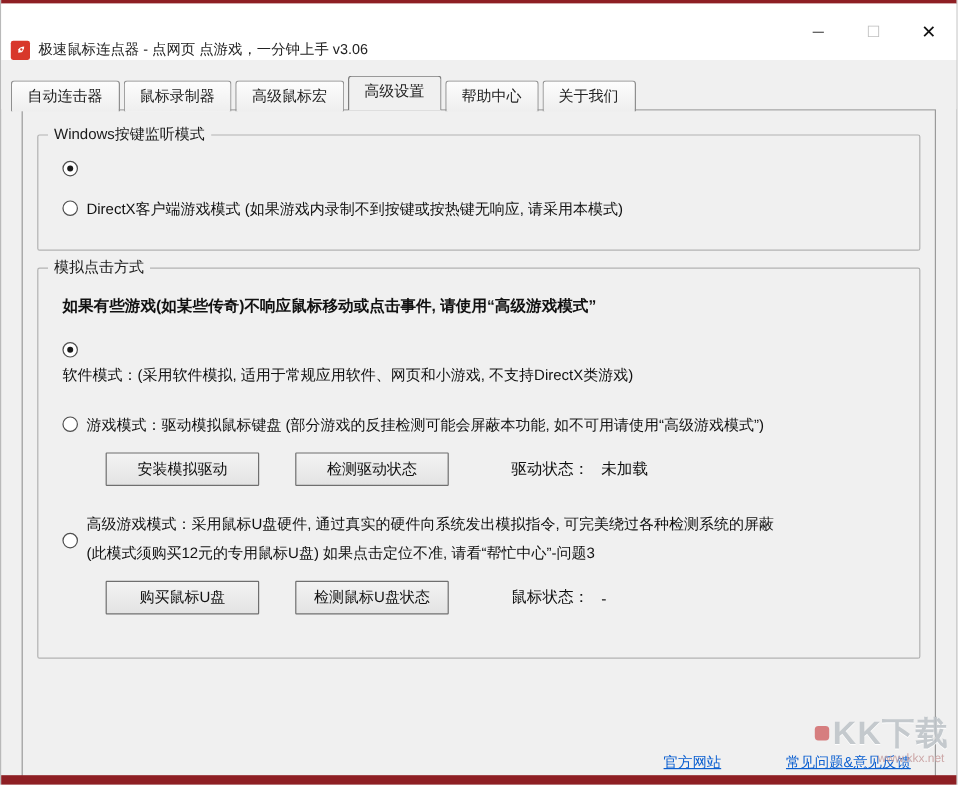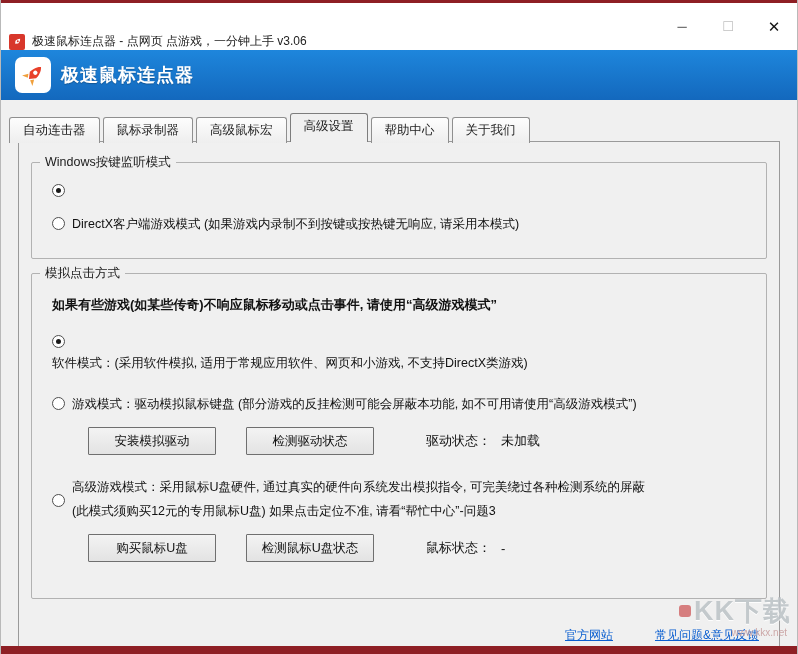--- a/index.html
+++ b/index.html
@@ -57,21 +57,21 @@
     background: linear-gradient(180deg, #f3f3f3, #e3e3e3); border: 1px solid #6f6f6f; border-radius: 1px;
     display: inline-flex; align-items: center; justify-content: center; cursor: default;
   }
   .btn + .btn { margin-left: 30px; }
   .status { margin-left: 52px; font-size: 13px; color: #111; display: flex; align-items: center; }
   .status .val { margin-left: 10px; }
 
   .adv-label .line2 { margin-top: 7px; }
 
   
-  .footer-links { position: absolute; right: 20px; bottom: 6px; display: flex; gap: 42px; z-index: 6; align-items: center; }
+  .footer-links { position: absolute; right: 20px; bottom: 6px; display: flex; gap: 54px; z-index: 6; align-items: center; }
   .footer-links a { font-size: 12px; color: #0b5fd0; text-decoration: underline; cursor: pointer; }
 
   
   .watermark { position: absolute; right: 6px; bottom: 16px; text-align: right; z-index: 7; pointer-events: none; opacity: .9; }
   .wm-row { display: flex; align-items: center; justify-content: flex-end; gap: 3px; }
   .wm-dot { width: 12px; height: 12px; background: #c9484a; border-radius: 3px; opacity: .75; }
   .wm-brand { font-size: 27px; font-weight: bold; color: #bfc5c9; text-shadow: 0 1px 0 #ffffff; letter-spacing: 1px; }
   .wm-site { font-size: 10px; color: #c9a0a0; margin-top: -2px; padding-right: 4px; }
 </style>
 </head>
@@ -90,33 +90,20 @@
       </svg>
     </span>
     <span class="title-text">极速鼠标连点器 - 点网页 点游戏，一分钟上手 v3.06</span>
     <div class="win-controls">
       <span class="wbtn min">─</span>
       <span class="wbtn max">☐</span>
       <span class="wbtn close">✕</span>
     </div>
   </div>
 
-  <div class="banner">
-    <span class="logo-box">
-      <svg width="26" height="26" viewBox="0 0 32 32">
-        <g transform="rotate(45 16 16)">
-          <path d="M11 19l-4 7 7-3z" fill="#f0a03c"></path>
-          <path d="M21 19l4 7-7-3z" fill="#f0a03c"></path>
-          <path d="M16 2c4.5 4 5.5 10 5.5 14l-5.5 7-5.5-7C10.5 12 11.5 6 16 2z" fill="#e8402a"></path>
-          <circle cx="16" cy="12" r="2.7" fill="#ffffff"></circle>
-        </g>
-      </svg>
-    </span>
-    <span class="banner-title">极速鼠标连点器</span>
-  </div>
 
   <div class="tabstrip">
     <div class="tab">自动连击器</div>
     <div class="tab">鼠标录制器</div>
     <div class="tab">高级鼠标宏</div>
     <div class="tab on">高级设置</div>
     <div class="tab">帮助中心</div>
     <div class="tab">关于我们</div>
   </div>
 

